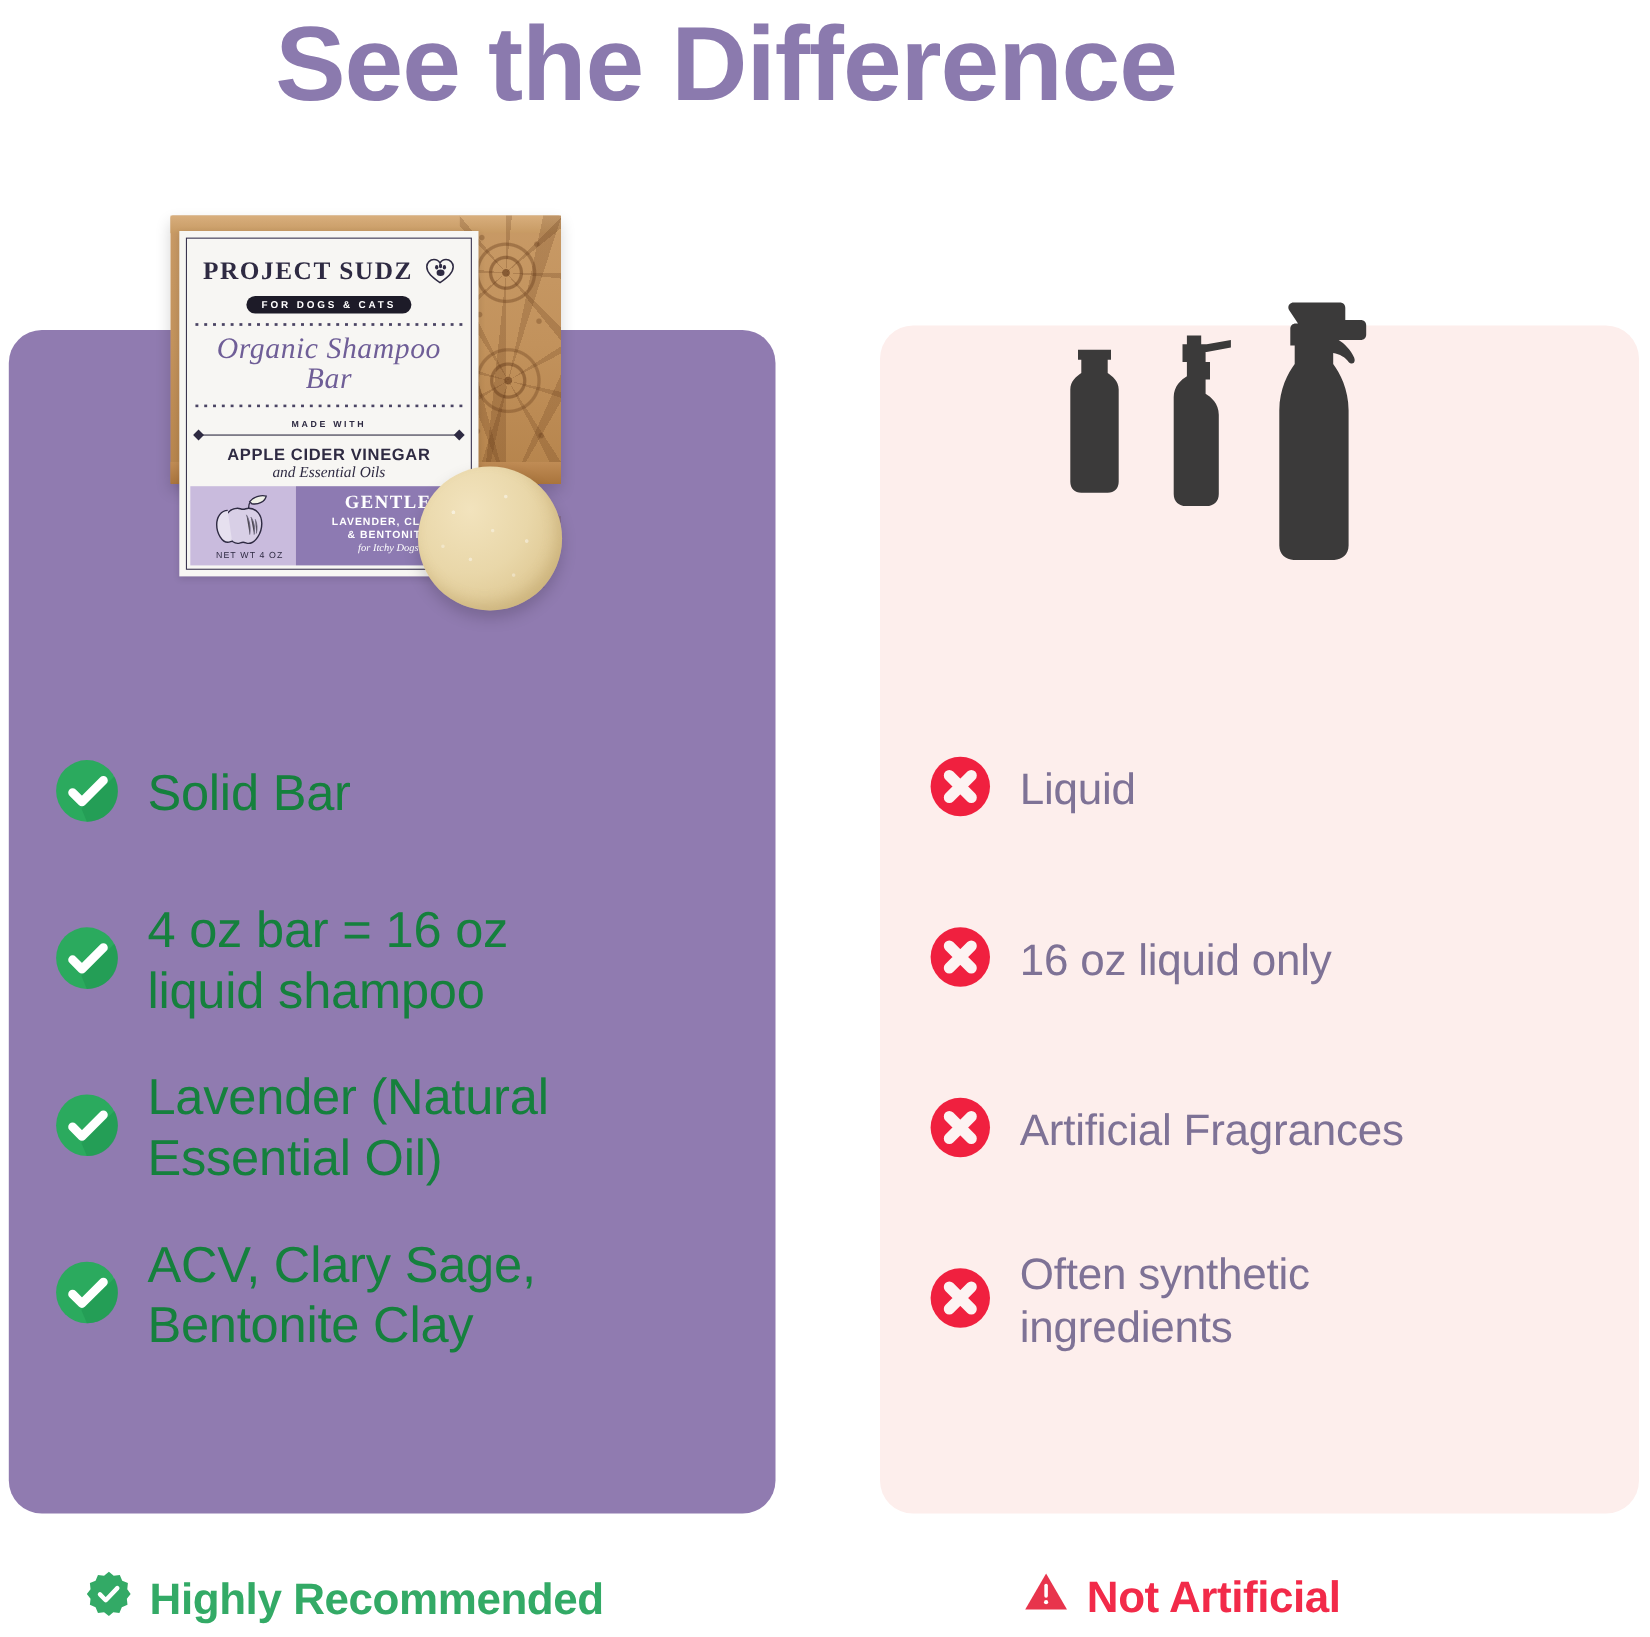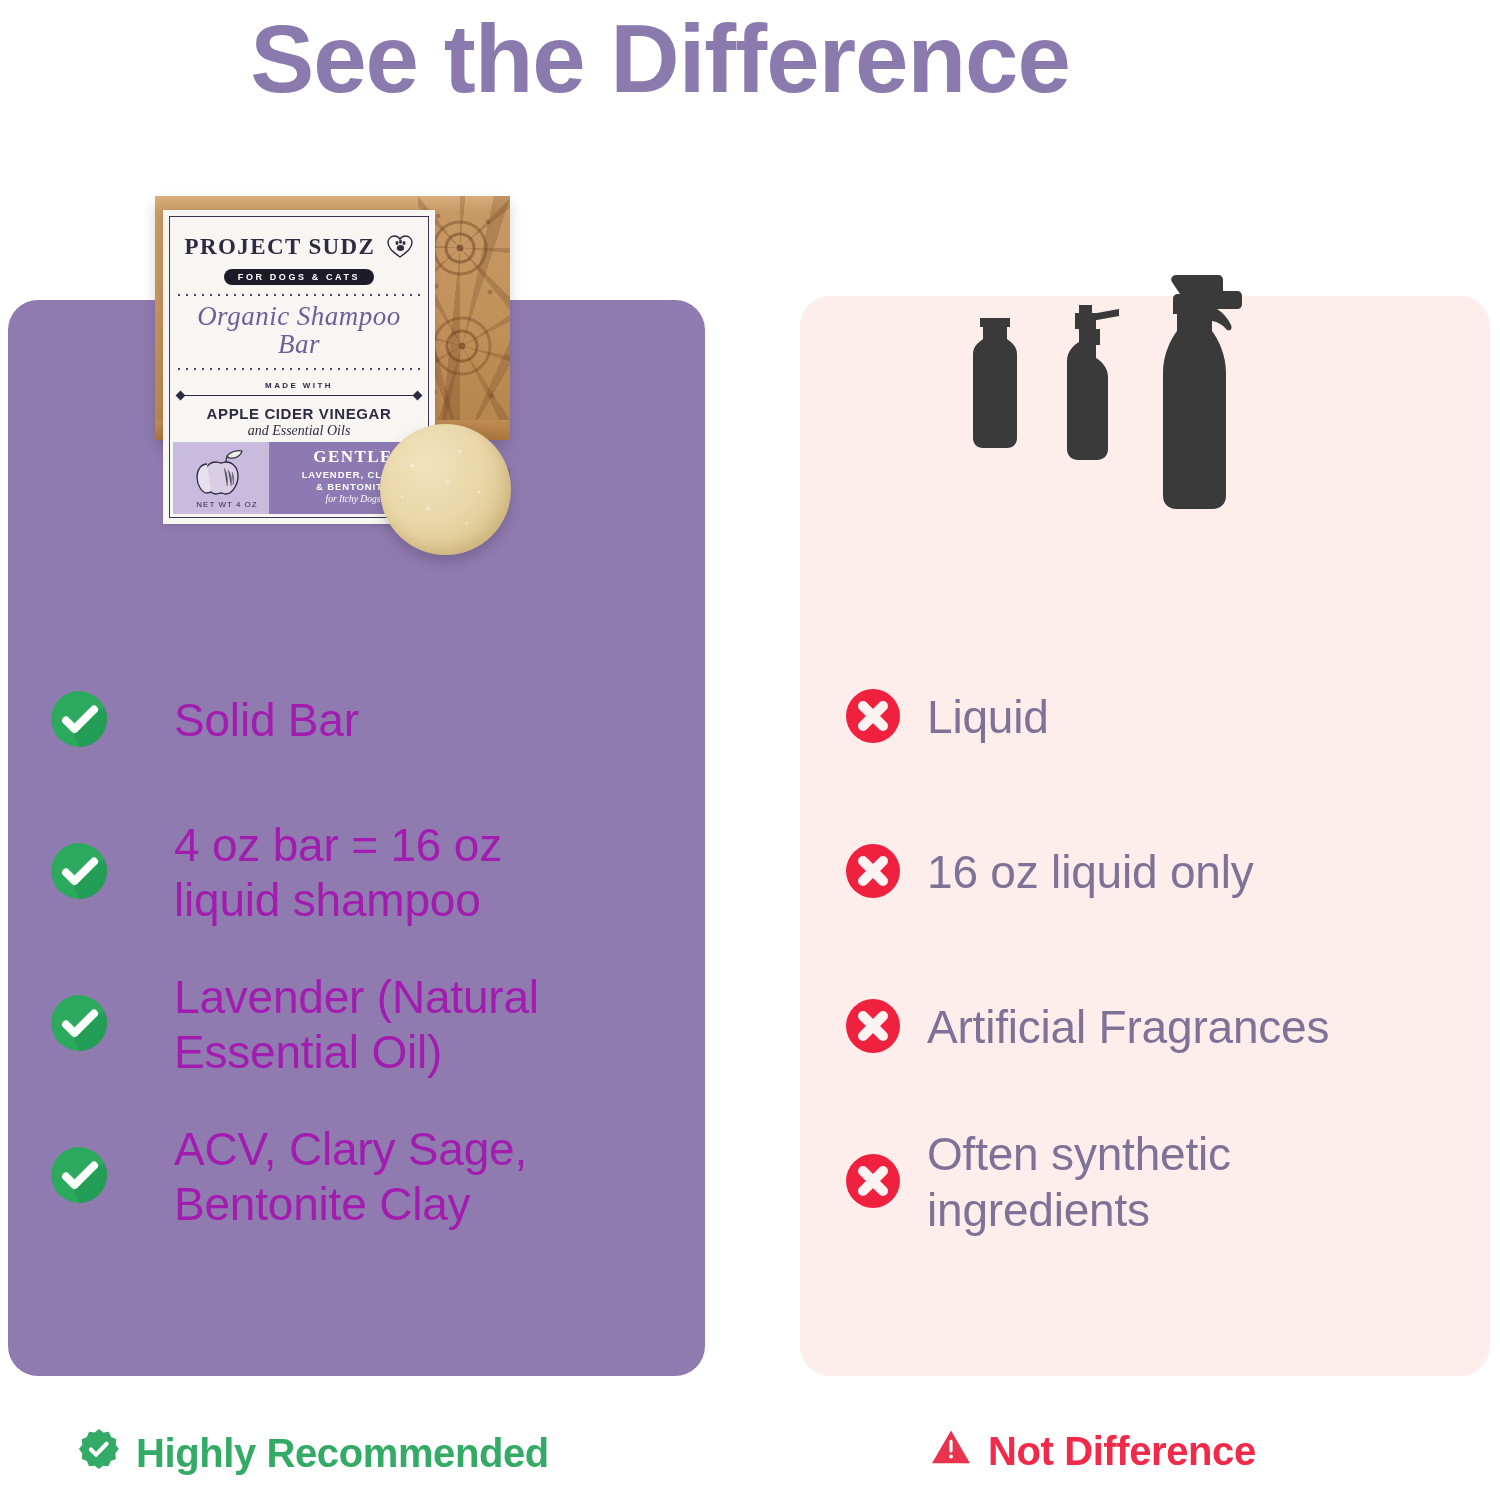--- a/index.html
+++ b/index.html
@@ -330,30 +330,29 @@
     display: flex;
     align-items: center;
     gap: 26px;
   }
   .row-pro { min-height: 152px; }
   .row-con { min-height: 155px; }
 
   .badge { flex: 0 0 auto; }
 
   .row-text-pro {
-    color: #a21caf;
+    color: #15803d;
     font-size: 46px;
     line-height: 1.2;
     font-weight: 400;
     letter-spacing: -.2px;
-    margin-left: 40px;
   }
   .row-text-con {
     color: #7e7296;
-    font-size: 46px;
+    font-size: 40px;
     line-height: 1.2;
     font-weight: 400;
     letter-spacing: -.2px;
   }
 
   
   .verdict {
     position: absolute;
     display: flex;
     align-items: center;
@@ -553,14 +552,14 @@
 </div>
 
 <div class="verdict verdict-bad">
   <span>
     <svg viewBox="0 0 44 40" width="42" height="38">
       <path d="M22 2.5L42 37H2z" fill="#e8344c"></path>
       <path d="M22 14v10" stroke="#ffffff" stroke-width="3.4" stroke-linecap="round"></path>
       <circle cx="22" cy="30" r="2" fill="#ffffff"></circle>
     </svg>
   </span>
-  <span>Not Difference</span>
+  <span>Not Artificial</span>
 </div>
 
 </body></html>

